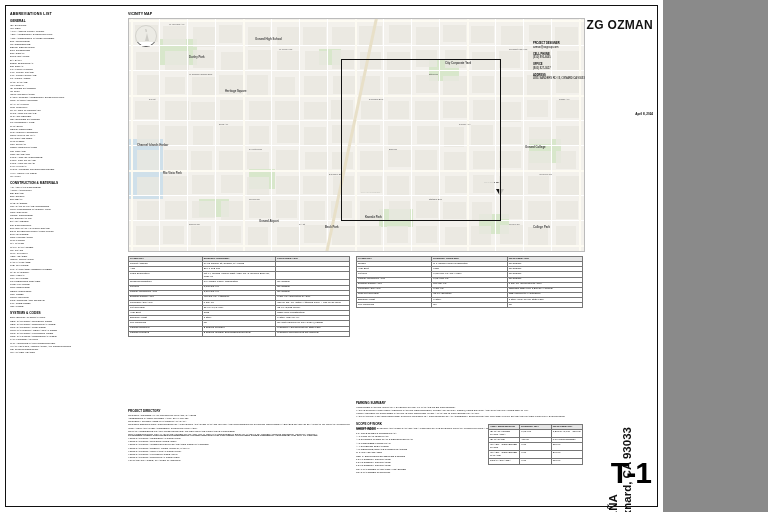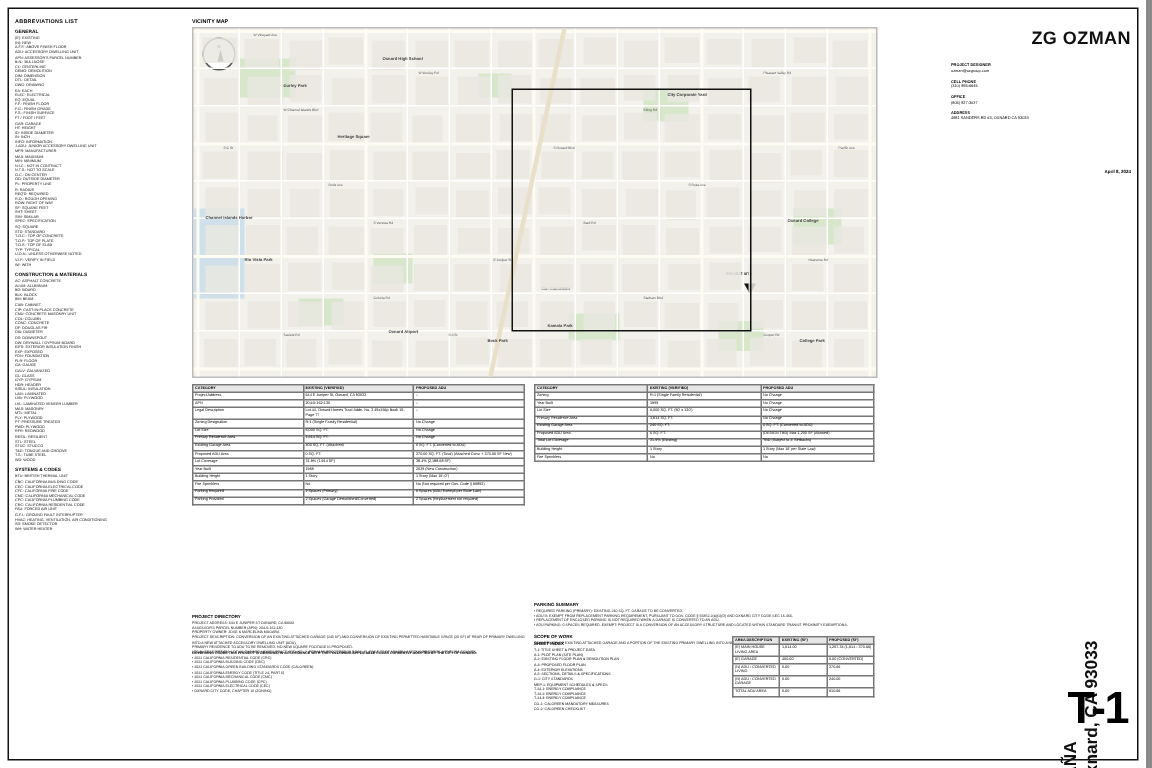--- a/index.html
+++ b/index.html
@@ -1,17 +1,17 @@
 <!DOCTYPE html>
 <html><head>
 <meta charset="utf-8">
 <style>
   html,body{margin:0;padding:0;background:#8a8a8a;}
   body{width:768px;height:512px;overflow:hidden;font-family:"Liberation Sans",sans-serif;}
-  #sheet{position:relative;width:764px;height:512px;background:#ffffff;box-sizing:border-box;}
+  #sheet{position:relative;width:663px;height:512px;background:#ffffff;box-sizing:border-box;}
   .frame{position:absolute;left:5px;top:5px;right:5px;bottom:5px;border:1px solid #111;box-sizing:border-box;}
 
   
   .leftcol{position:absolute;left:10px;top:12px;width:108px;}
   .colhead{font-size:3.6px;font-weight:bold;letter-spacing:.2px;margin-bottom:2px;}
   .subhead{font-size:3.2px;font-weight:bold;margin-top:3px;margin-bottom:1px;}
   .abbrlist{font-size:2.5px;line-height:1.26;color:#111;}
   .abbrlist div{white-space:nowrap;overflow:hidden;}
 
   

